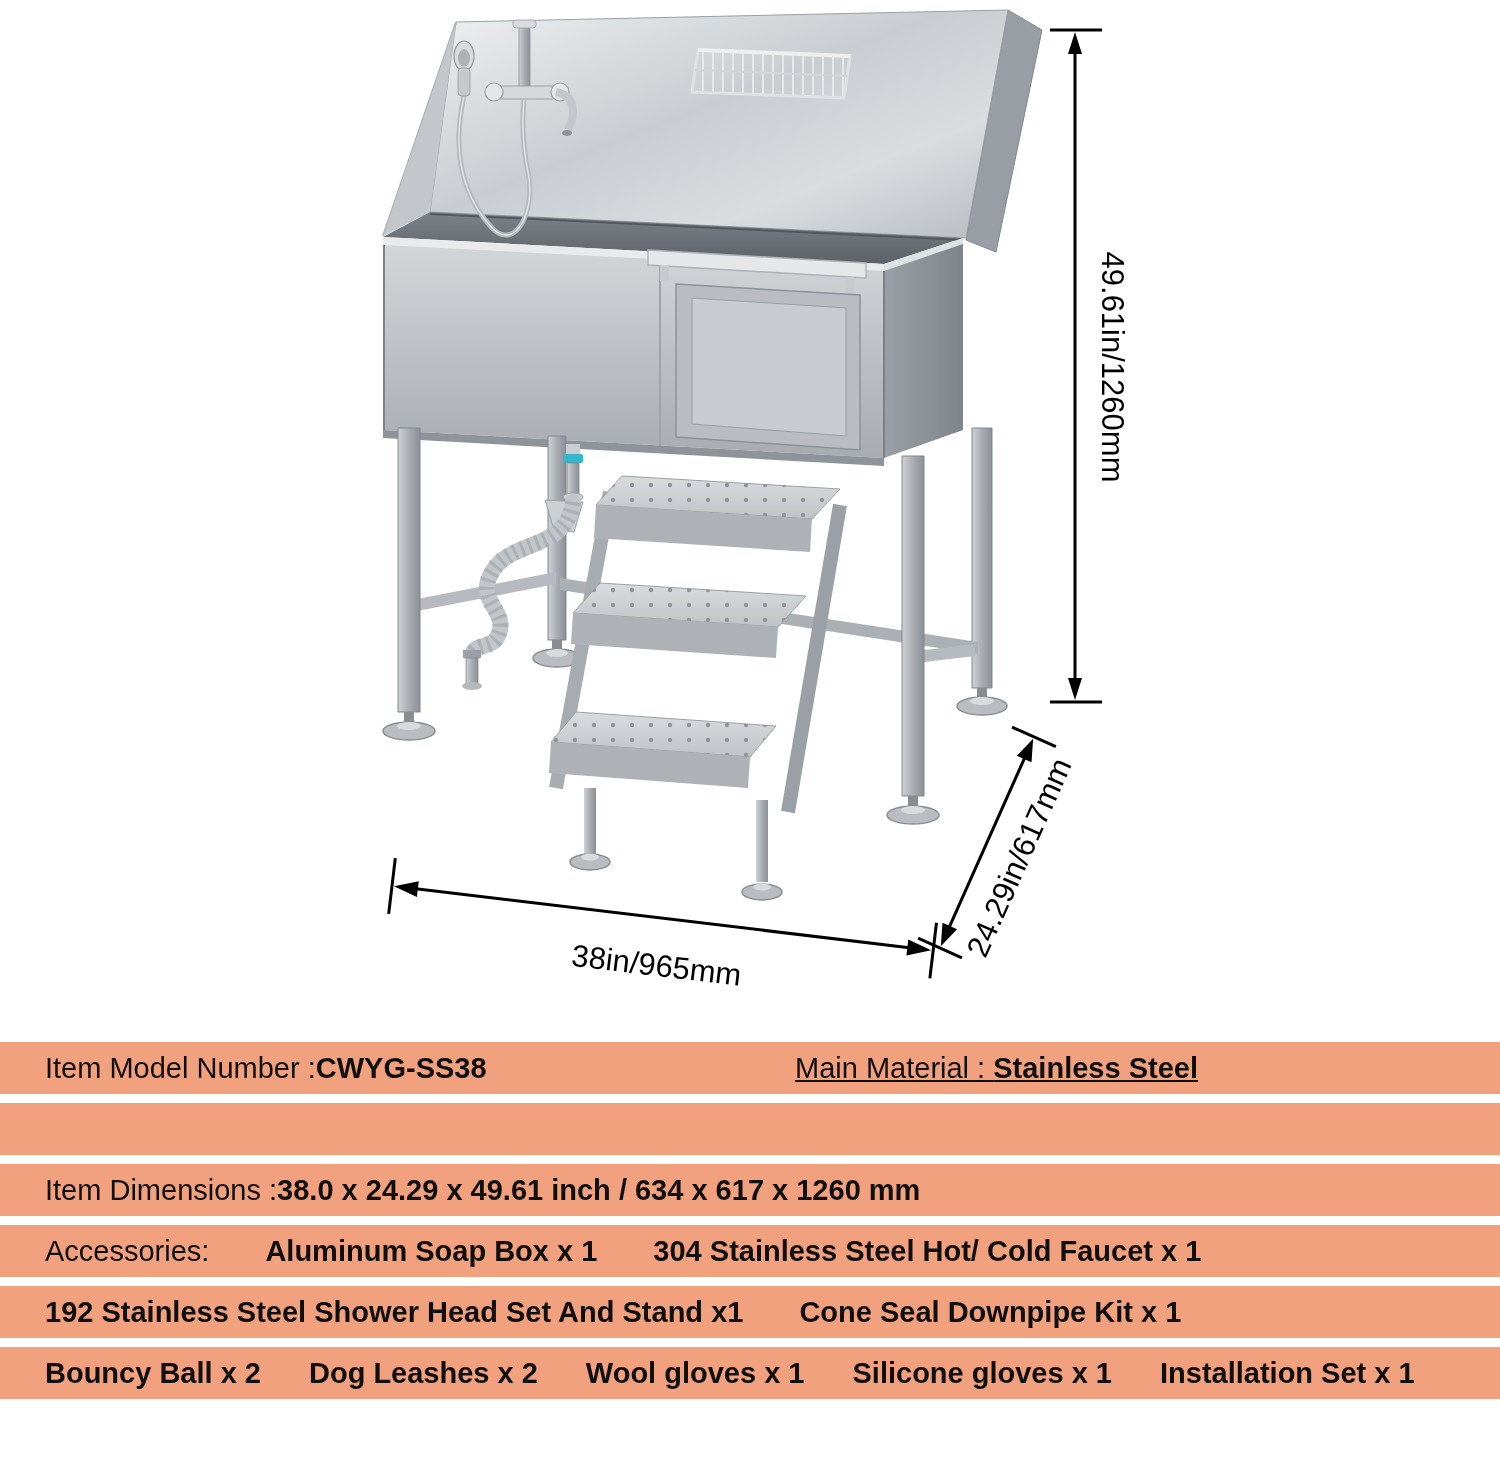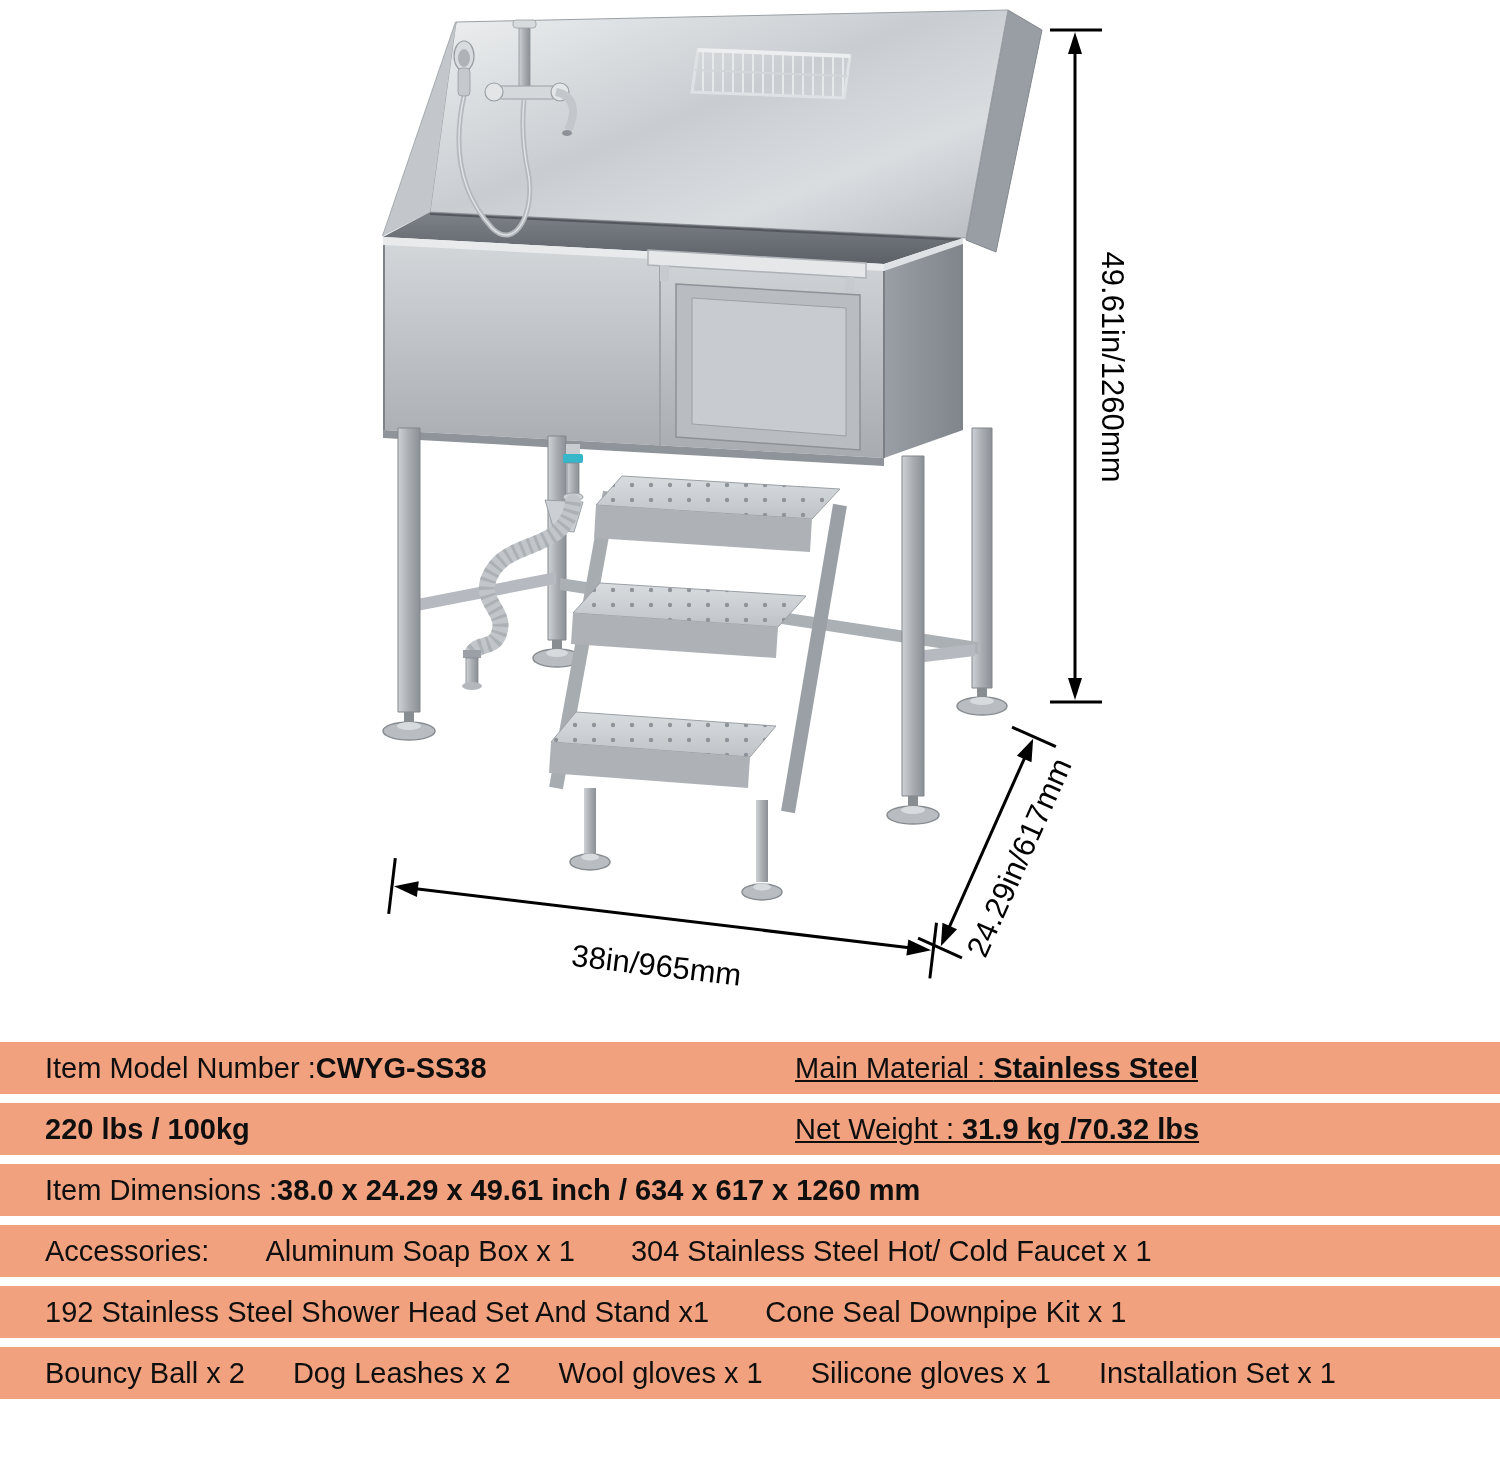--- a/index.html
+++ b/index.html
@@ -13,21 +13,21 @@
   .spec-table{margin-top:7px;}
   .spec-row{
     height:52px;margin-bottom:9px;background:var(--row-bg,#f2a17f);
     display:flex;align-items:center;position:relative;
     font-size:29px;line-height:57px;white-space:nowrap;
   }
   .spec-row:last-child{margin-bottom:0;}
   .pad{padding-left:45px;}
   .col2{position:absolute;left:53%;text-decoration:underline;}
   .b{font-weight:700;}
-  .items span{margin-right:56px;font-weight:400;}
+  .items span{margin-right:56px;font-weight:700;}
   .items.tight span{margin-right:48px;}
   .items span:last-child{margin-right:0;}
   .dim-label{font-size:31px;fill:#000;}
 </style>
 </head>
 <body>
 
 <div class="diagram-wrap">
 <svg width="1500" height="1035" viewBox="0 0 1500 1035" xmlns="http://www.w3.org/2000/svg">
   <defs>
@@ -227,22 +227,20 @@
 
 <div class="spec-table">
 
   <div class="spec-row pad">
     <span>Item Model Number : </span>
       <span class="b">CWYG-SS38</span>
     <span class="col2"><span>Main Material : </span><span class="b">Stainless Steel</span></span>
   </div>
 
   <div class="spec-row pad">
-      <span class="b">220 lbs / 100kg</span>
-    <span class="col2"><span>Net Weight : </span><span class="b">31.9 kg /70.32 lbs</span></span>
   </div>
 
   <div class="spec-row pad">
     <span>Item Dimensions : </span>
       <span class="b">38.0 x 24.29 x 49.61 inch / 634 x 617 x 1260 mm</span>
   </div>
 
   <div class="spec-row pad items">
     <span style="font-weight:400">Accessories: </span>
     <span>Aluminum Soap Box x 1</span>

